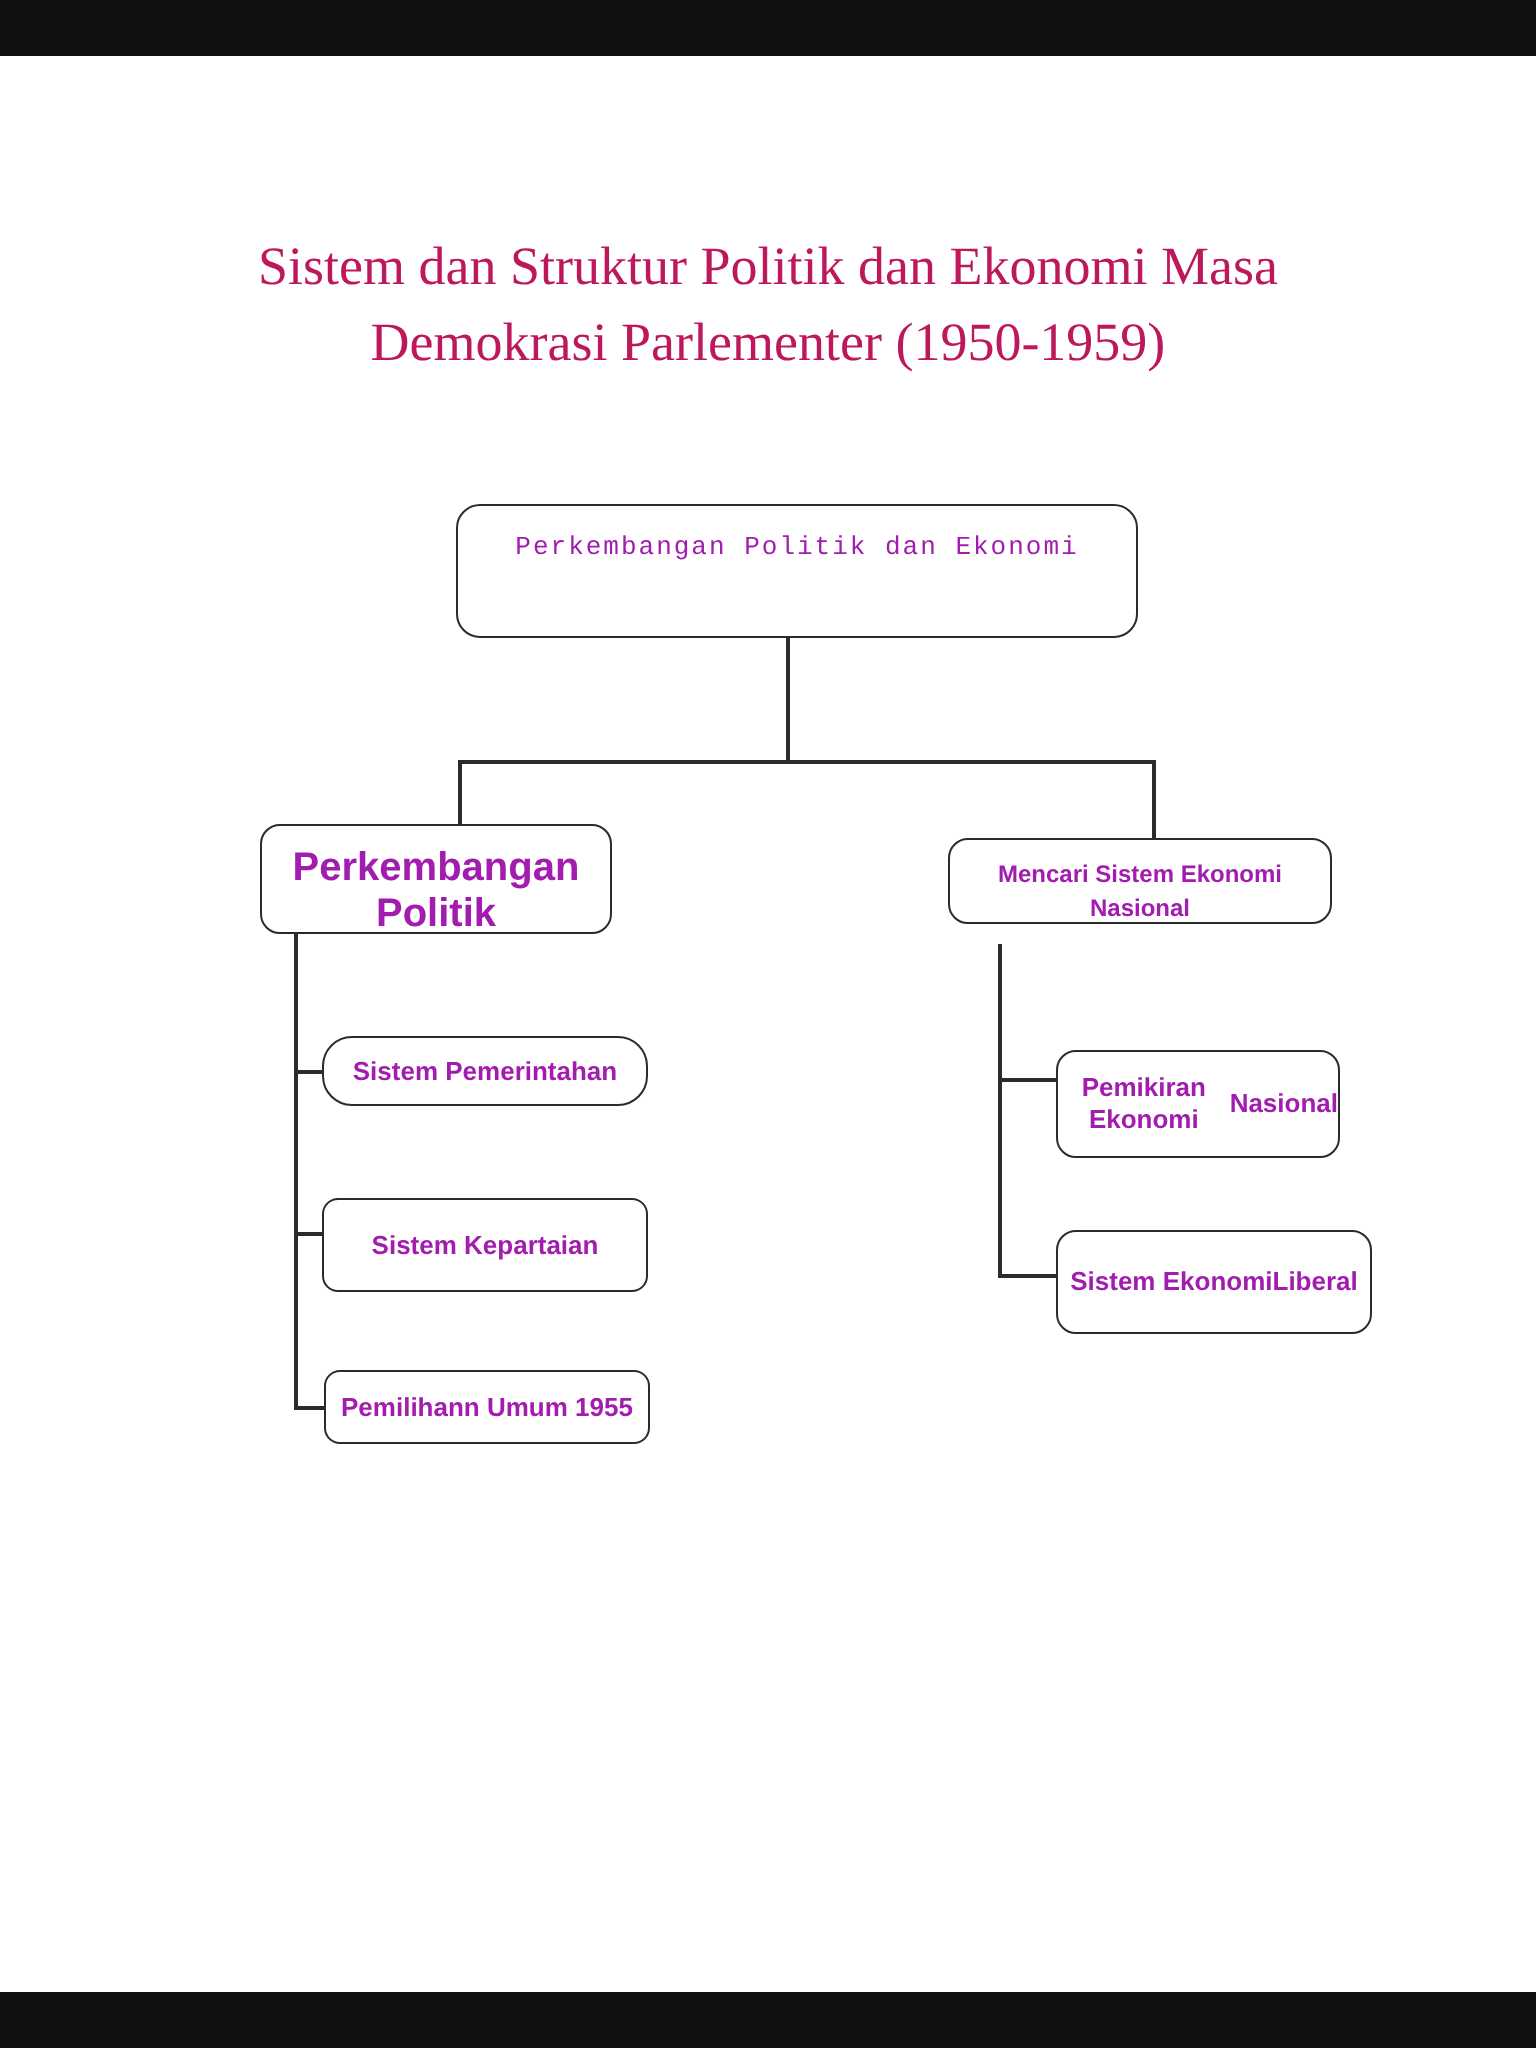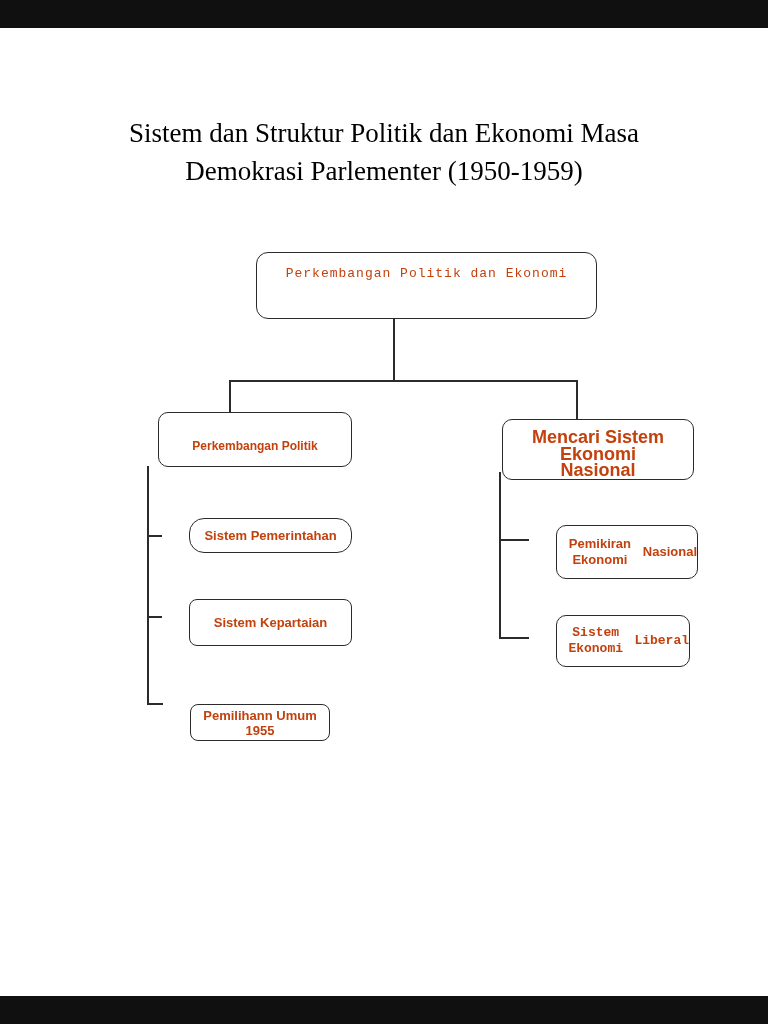--- a/index.html
+++ b/index.html
@@ -28,87 +28,86 @@
     position: absolute;
     left: 0;
     right: 0;
     top: 86px;
     margin: 0;
     text-align: center;
     font-family: "Liberation Serif", serif;
     font-weight: 400;
     font-size: 27px;
     line-height: 38px;
-    color: #000000;
+    color: #be185d;
     letter-spacing: 0px;
   }
   .doc-title span { display: block; }
 
   
   .node {
     position: absolute;
     box-sizing: border-box;
     background: #ffffff;
     border: 1.6px solid #2b2b2b;
-    color: #c2410c;
+    color: #a21caf;
     text-align: center;
-    margin-left: 28px;
   }
   .node-root {
     left: 228px; top: 252px; width: 341px; height: 67px;
     border-radius: 12px;
     font-family: "Liberation Mono", monospace;
     font-size: 13px;
     letter-spacing: 1px;
     line-height: 29px;
     padding-top: 6px;
   }
   .node-root span { display: block; white-space: nowrap; }
 
   .node-branch-left {
-    left: 130px; top: 412px; width: 194px; height: 55px;
+    left: 130px; top: 412px; width: 176px; height: 55px;
+    border-radius: 10px;
+    font-weight: 700;
+    font-size: 20px;
+    padding-top: 10px;
+  }
+  .node-branch-right {
+    left: 474px; top: 419px; width: 192px; height: 43px;
     border-radius: 10px;
     font-weight: 700;
     font-size: 12px;
-    padding-top: 26px;
-  }
-  .node-branch-right {
-    left: 474px; top: 419px; width: 192px; height: 61px;
-    border-radius: 10px;
-    font-weight: 700;
-    font-size: 18px;
     line-height: 16.5px;
     padding-top: 9px;
   }
   .node-branch-right span, .leaf-2line span { display: block; }
 
   .leaf {
     border-radius: 8px;
     font-weight: 700;
     font-size: 13px;
     display: flex;
     align-items: center;
     justify-content: center;
   }
   .leaf-l1 { left: 161px; top: 518px; width: 163px; height: 35px; border-radius: 15px; }
   .leaf-l2 { left: 161px; top: 599px; width: 163px; height: 47px; }
-  .leaf-l3 { left: 162px; top: 704px; width: 140px; height: 37px; }
+  .leaf-l3 { left: 162px; top: 685px; width: 163px; height: 37px; }
 
   .leaf-2line {
     border-radius: 10px;
     font-weight: 700;
     font-size: 13px;
     line-height: 16.5px;
     display: flex;
     flex-direction: row;
     align-items: center;
     justify-content: center;
   }
   .leaf-r1 { left: 528px; top: 525px; width: 142px; height: 54px; }
-  .leaf-r2 { left: 528px; top: 615px; width: 134px; height: 52px; font-family: Liberation Mono, monospace; }
+  .leaf-r2 { left: 528px; top: 615px; width: 158px; height: 52px; }
 
   
   .line {
     position: absolute;
     background: #2b2b2b;
   }
   .v { width: 1.6px; }
   .h { height: 1.6px; }
   .c-root-v      { left: 393px; top: 319px; height: 62px; }
   .c-main-h      { left: 229px; top: 380px; width: 348px; }

